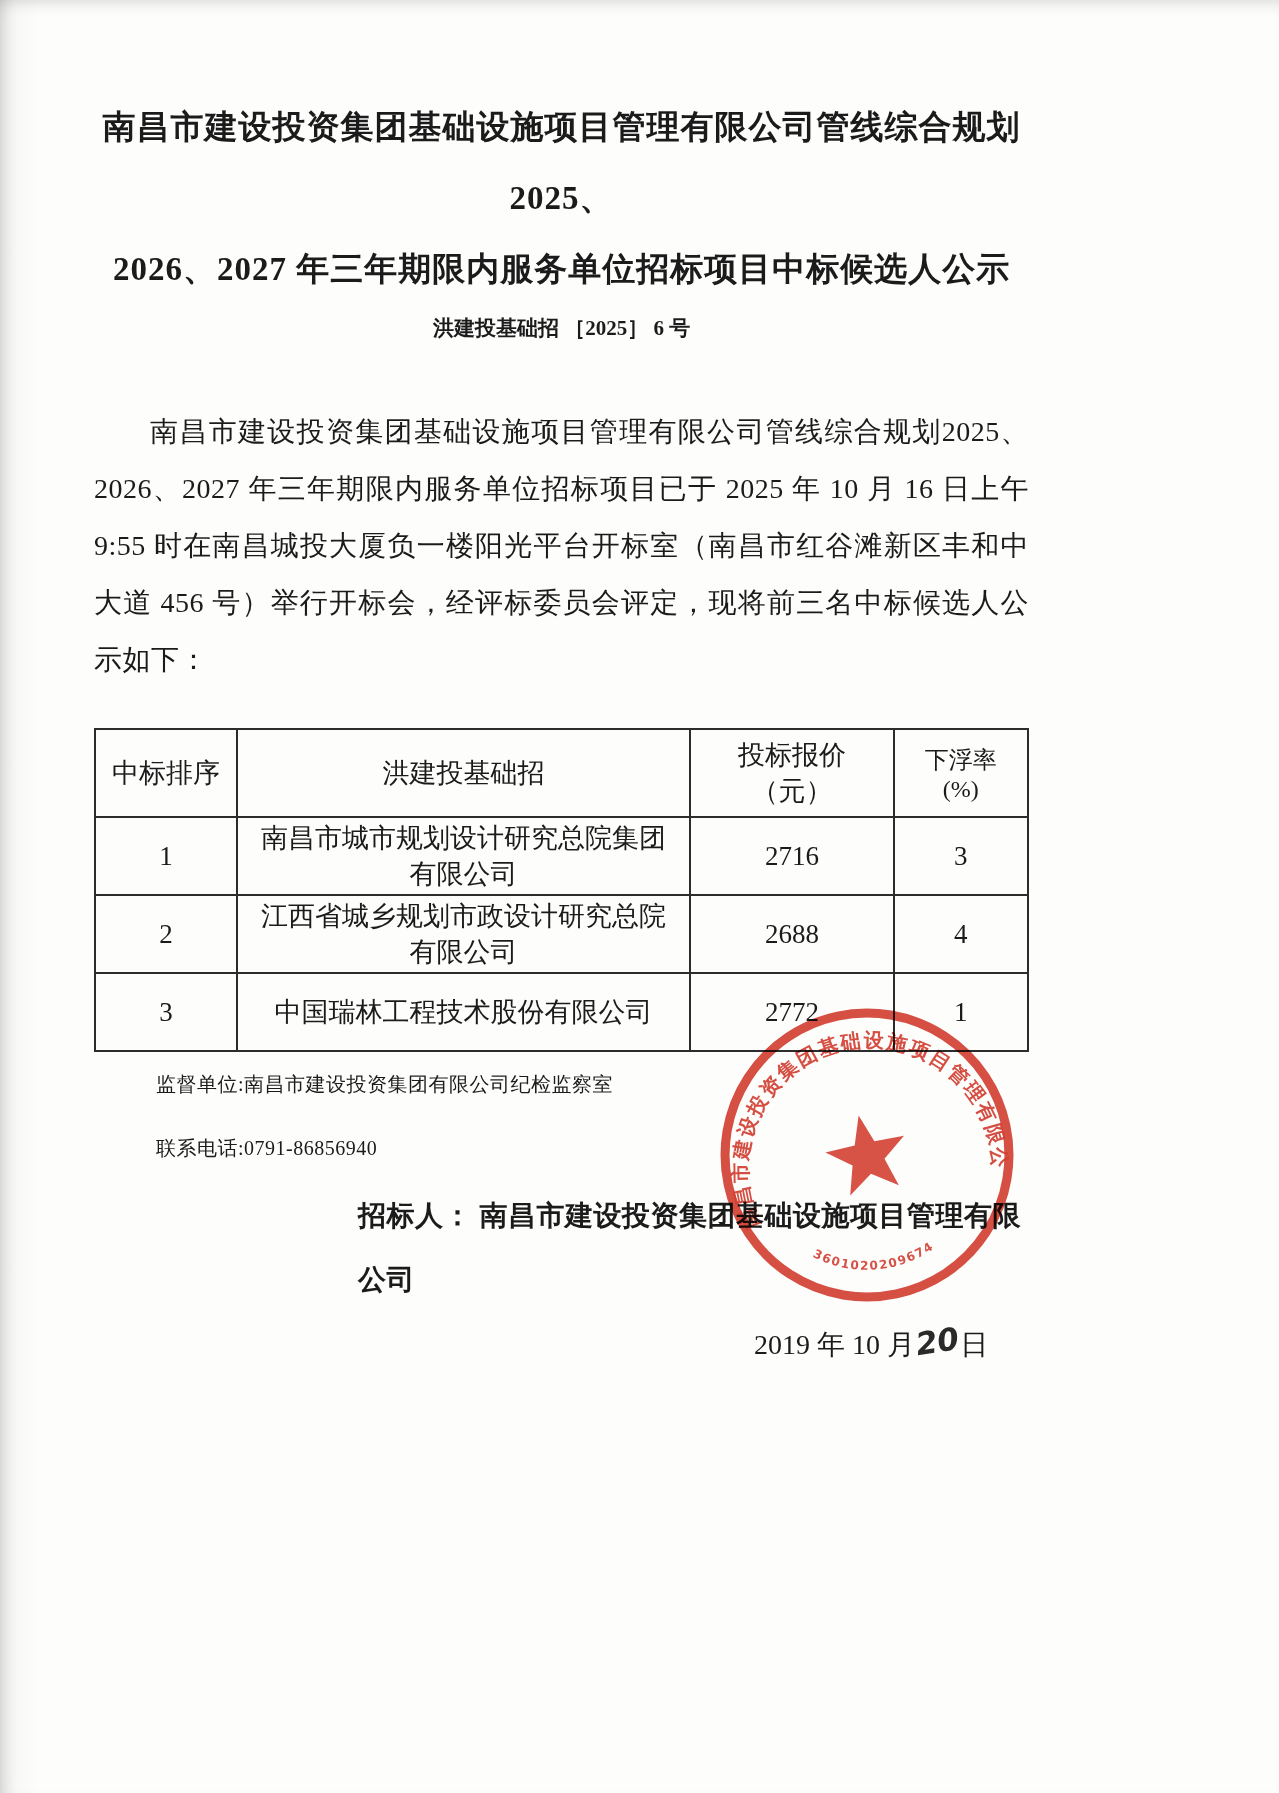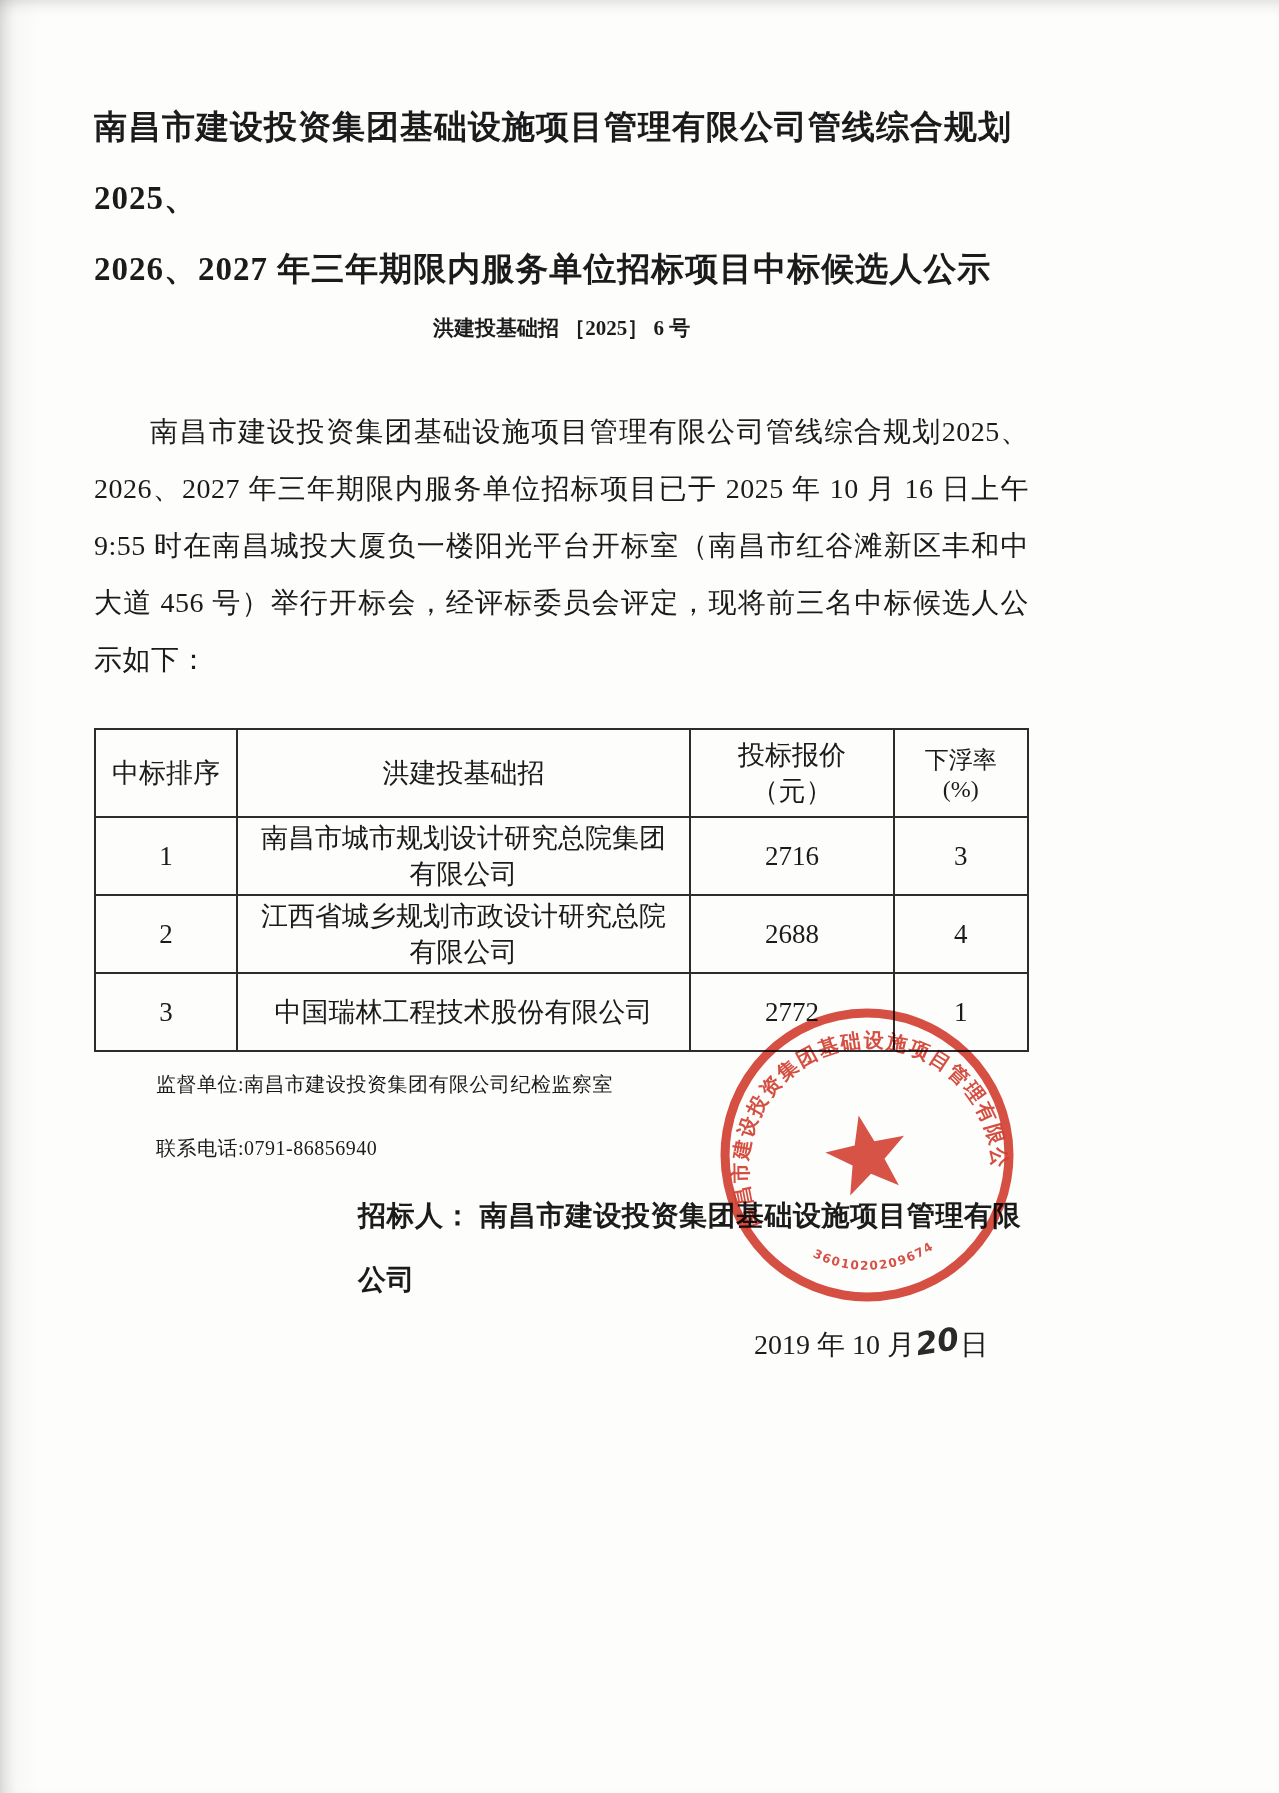--- a/index.html
+++ b/index.html
@@ -11,21 +11,21 @@
       linear-gradient(90deg,#ececec 0px,#f8f8f7 16px,#fdfdfc 40px,#fdfdfc 1279px);
     box-shadow:inset 0 14px 18px -14px rgba(0,0,0,.18), inset 14px 0 18px -14px rgba(0,0,0,.15);
     overflow:hidden;
     font-family:"Liberation Serif","DejaVu Serif",serif;
     color:#1b1b1b;
   }
   .content{
     padding:92px 250px 0 94px; 
   }
   .title-line{
-    text-align:left;
+    text-align:center;
     font-size:33px;font-weight:bold;
     line-height:71px;
     letter-spacing:1px;
   }
   .doc-number{
     text-align:center;
     font-size:21px;font-weight:bold;
     line-height:46px;
   }
   .body-para{

